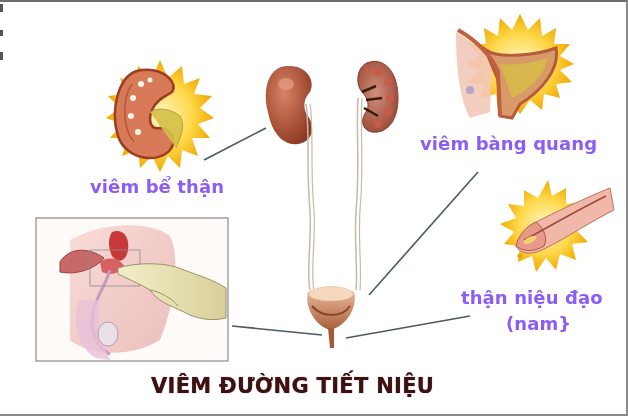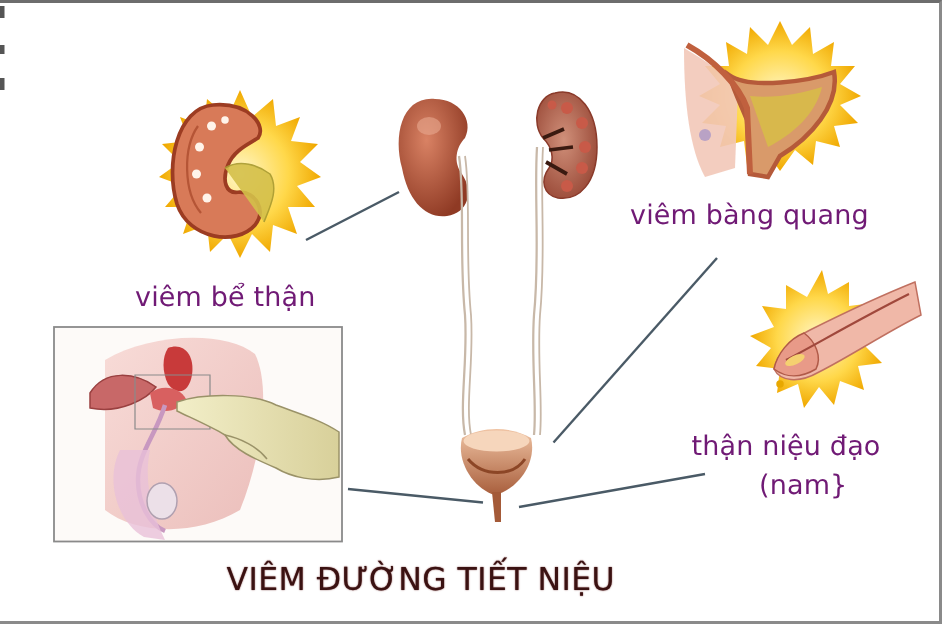--- a/index.html
+++ b/index.html
@@ -1,22 +1,22 @@
 <!DOCTYPE html>
 <html><head>
   <meta charset="utf-8">
   <style>
     html, body { margin: 0; padding: 0; background: #ffffff; }
     body { width: 628px; height: 417px; overflow: hidden; position: relative; font-family: "DejaVu Sans", sans-serif; }
     .frame { position: absolute; left: 0; top: 0; width: 626px; height: 412px; border-top: 2px solid #6d6d6d; border-right: 2px solid #8a8a8a; border-bottom: 2px solid #8a8a8a; background: #ffffff; }
     .left-marks { position: absolute; left: 0; top: 0; width: 3px; height: 60px; }
     .left-marks span { position: absolute; left: 0; width: 3px; background: #555; }
     svg.art { position: absolute; left: 0; top: 0; }
-    .label { position: absolute; color: #701a75; font-size: 18px; white-space: nowrap; letter-spacing: 0.1px; }
-    .title { position: absolute; left: 151px; top: 374px; font-family: "DejaVu Sans", sans-serif; font-weight: normal; font-size: 21px; color: #3a1212; letter-spacing: 0.3px; text-shadow: 0 0 1px #6b2a2a; white-space: nowrap; }
+    .label { position: absolute; color: #8b5cf6; font-size: 18px; white-space: nowrap; letter-spacing: 0.1px; font-weight: bold; }
+    .title { position: absolute; left: 151px; top: 374px; font-family: "DejaVu Sans", sans-serif; font-weight: bold; font-size: 21px; color: #3a1212; letter-spacing: 0.3px; text-shadow: 0 0 1px #6b2a2a; white-space: nowrap; }
   </style>
 </head>
 <body>
 
 <div class="frame"></div>
 <div class="left-marks">
   <span style="top:4px;height:8px;"></span>
   <span style="top:30px;height:6px;"></span>
   <span style="top:52px;height:8px;"></span>
 </div>
@@ -125,18 +125,18 @@
     <path d="M110,270 C104,290 92,302 92,320 C92,336 100,350 110,354" fill="none" stroke="#c898c0" stroke-width="3"></path>
     <path d="M80,300 C70,320 78,348 96,358 L110,360 C100,340 96,318 100,300 Z" fill="#e8c0d8" opacity="0.8"></path>
     <ellipse cx="108" cy="334" rx="10" ry="12" fill="#ece0e8" stroke="#b0a0b0" stroke-width="1"></ellipse>
     <path d="M90,250 L140,250 L140,286 L90,286 Z" fill="none" stroke="#8a8a8a" stroke-width="0.8"></path>
 
     <path d="M118,268 C136,262 168,262 184,270 C200,276 214,280 226,288 L226,318 C210,322 194,318 184,312 C170,306 156,300 150,290 C140,284 126,278 118,274 Z" fill="url(#glove)" stroke="#9a9268" stroke-width="1"></path>
     <path d="M150,290 C160,292 172,298 178,306" fill="none" stroke="#9a9268" stroke-width="1"></path>
   </g>
 </svg>
 
-<div class="label" style="left:90px; top:188px;">viêm bể thận</div>
+<div class="label" style="left:90px; top:176px;">viêm bể thận</div>
 <div class="label" style="left:420px; top:133px;">viêm bàng quang</div>
 <div class="label" style="left:461px; top:287px;">thận niệu đạo</div>
 <div class="label" style="left:506px; top:313px;text-align:center;">(nam}</div>
 
 <div class="title">VIÊM ĐƯỜNG TIẾT NIỆU</div>
 
 </body></html>

